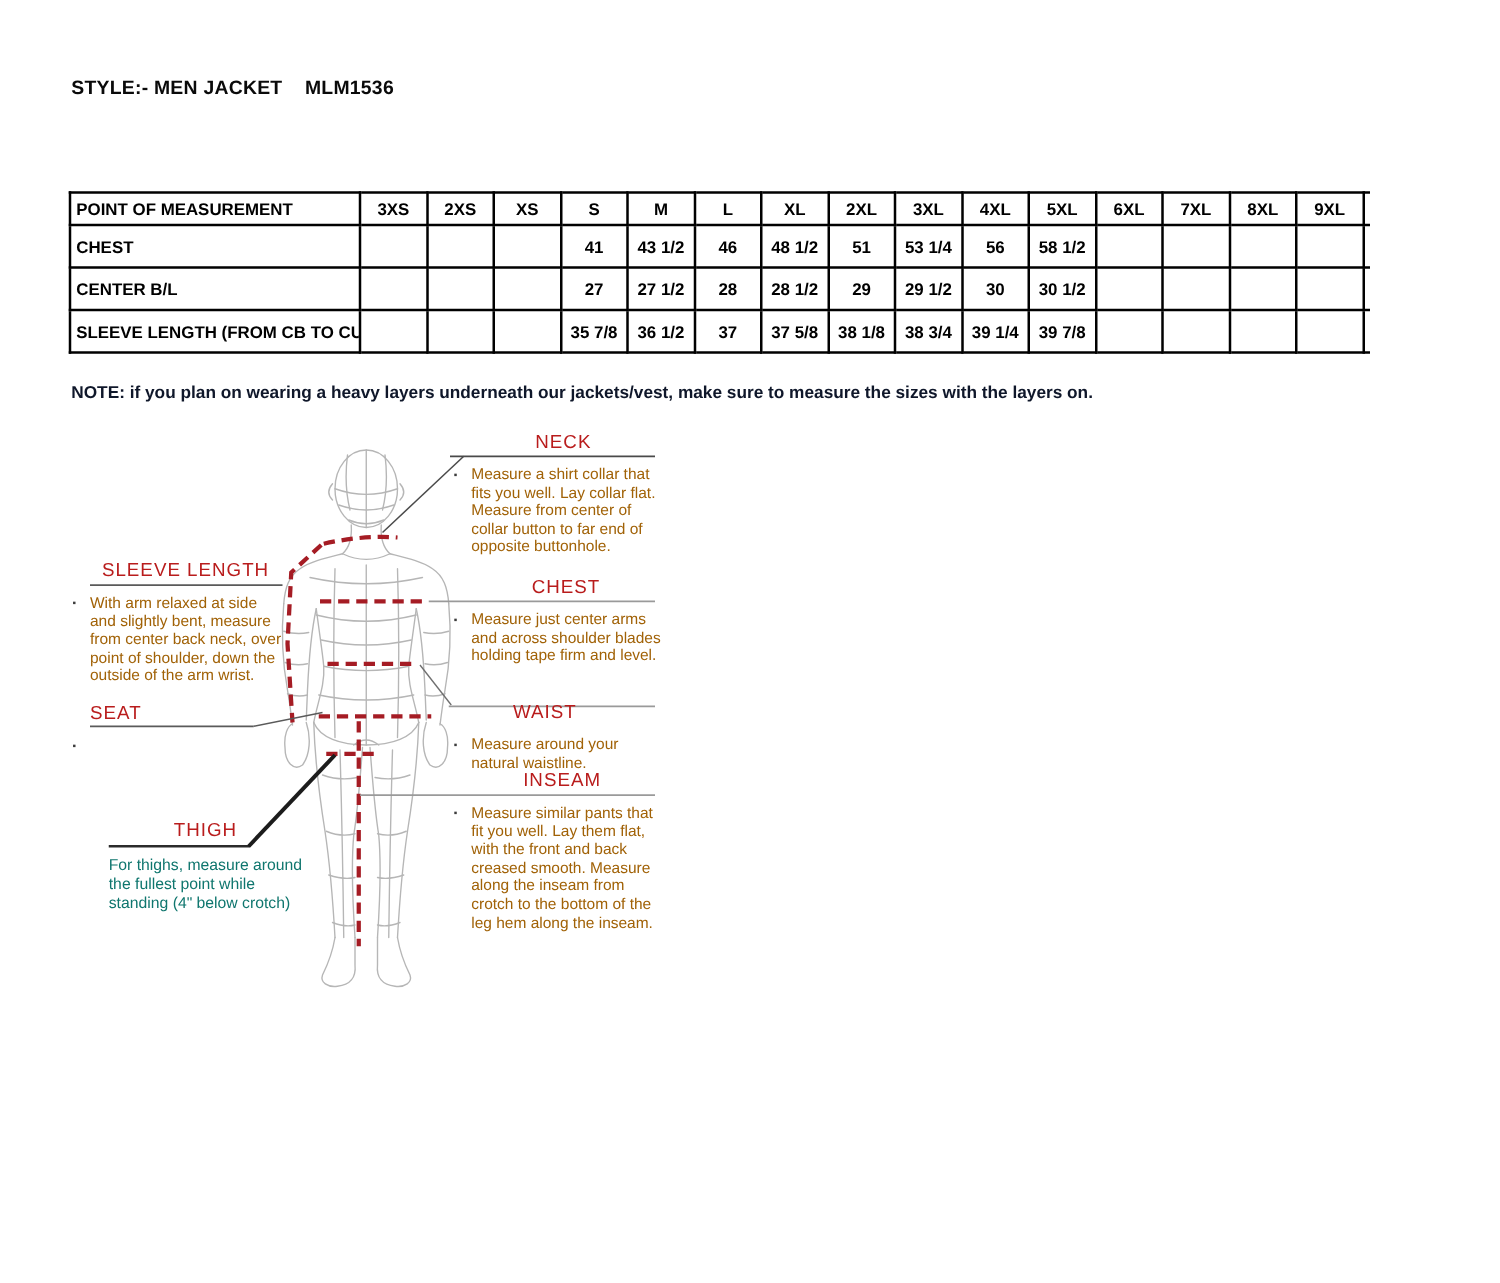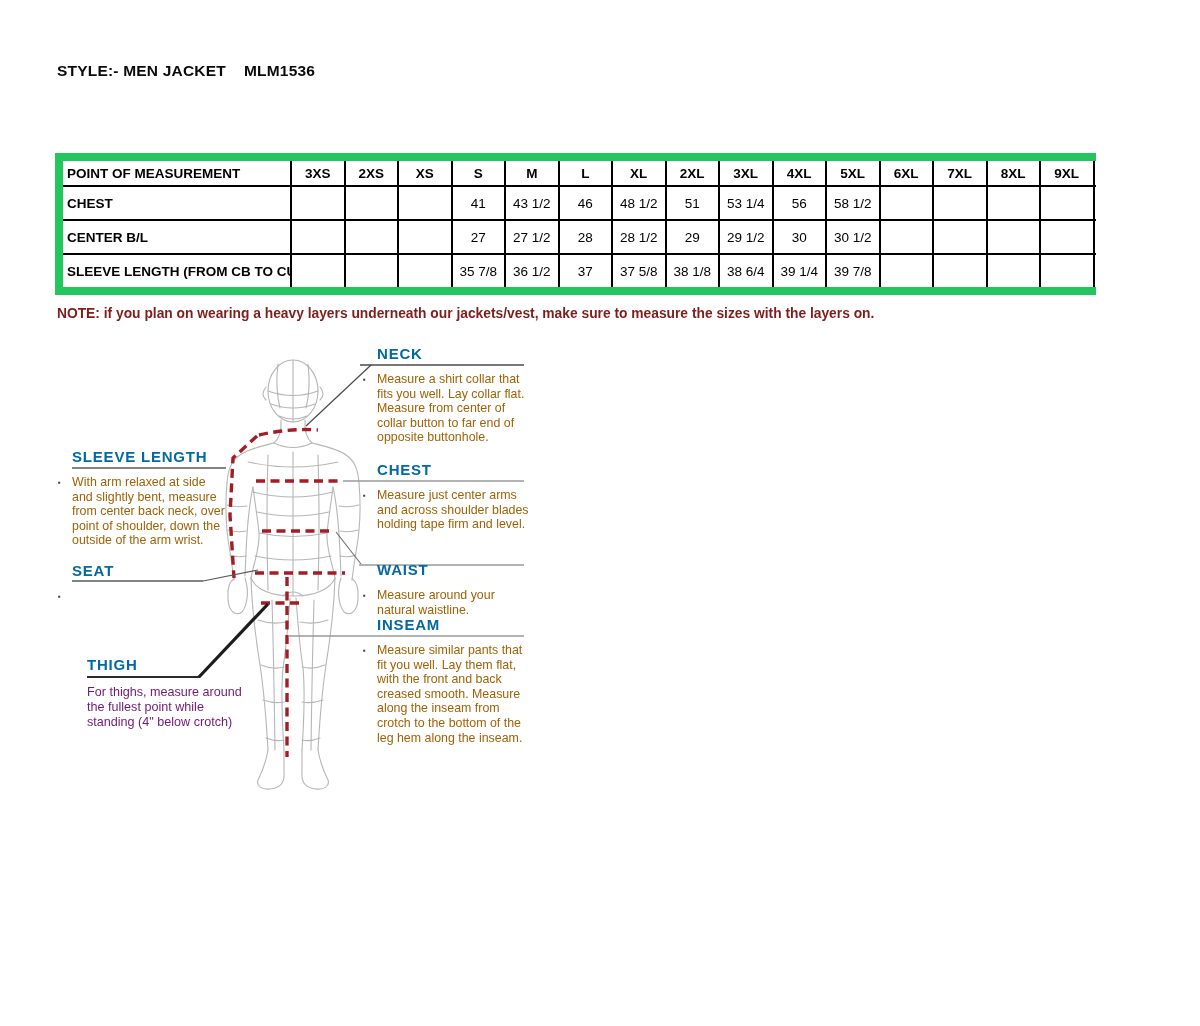--- a/index.html
+++ b/index.html
@@ -10,50 +10,50 @@
   
   .doc-title{
     position:absolute;left:57px;top:62px;font-size:15.5px;font-weight:bold;
     color:#0a0a0a;letter-spacing:.2px;
   }
   .doc-title .code{margin-left:18px;}
   
   .size-table-wrap{position:absolute;left:55px;top:153px;width:1089px;}
   table.size-table{
     border-collapse:collapse;table-layout:fixed;width:1089px;
-    border:8px solid #22c55e;
+    border:1px solid #22c55e;
   }
   table.size-table th,table.size-table td{
     border:2px solid #000;font-size:13.5px;text-align:center;vertical-align:middle;
     padding:0 2px;overflow:hidden;white-space:nowrap;
   }
   table.size-table thead th{height:24px;font-weight:bold;}
-  table.size-table tbody td{height:32px;font-weight:normal;}
+  table.size-table tbody td{height:32px;font-weight:bold;}
   table.size-table .rowlabel{
     text-align:left;font-weight:bold;padding-left:4px;font-size:13.5px;
   }
   table.size-table thead th.poml{text-align:left;padding-left:4px;}
   
   .doc-note{
-    position:absolute;left:57px;top:306px;font-size:13.8px;font-weight:bold;color:#7f1d1d;
+    position:absolute;left:57px;top:306px;font-size:13.8px;font-weight:bold;color:#0f172a;
   }
   
   svg.figure-layer{position:absolute;left:0;top:0;z-index:1;}
   .sections-layer{position:absolute;left:0;top:0;width:1200px;height:1026px;z-index:2;pointer-events:none;}
   .sec{position:absolute;}
   .sec-h{
-    font-size:15px;letter-spacing:.8px;color:#0369a1;font-weight:bold;height:20px;
+    font-size:15px;letter-spacing:.8px;color:#b91c1c;font-weight:normal;height:20px;text-align:center;
   }
   .sec-b{display:flex;margin-left:-14px;margin-top:7px;}
   .bullet{width:14px;font-size:8px;color:#3c3c3c;padding-top:3px;flex:none;}
   .sec-t{
     font-size:12.4px;line-height:14.6px;color:#a16207;white-space:pre-line;
   }
   .sec.thigh .sec-b{margin-left:0;margin-top:9px;}
-  .sec.thigh .sec-t{color:#701a75;font-size:12.6px;line-height:15.2px;}
+  .sec.thigh .sec-t{color:#0f766e;font-size:12.6px;line-height:15.2px;}
   
   .sec.neck{left:377px;top:345px;}
   .sec.chest{left:377px;top:461px;}
   .sec.waist{left:377px;top:545px;margin-top:16px;}
   .sec.inseam{left:377px;top:616px;}
   .sec.sleeve{left:72px;top:448px;}
   .sec.seat{left:72px;top:562px;}
   .sec.thigh{left:87px;top:656px;}
   
   .fig{stroke:var(--figure-gray,#b6b6b6);fill:none;stroke-width:1.1;stroke-linecap:round;}
@@ -153,21 +153,21 @@
           <tr>
             <td class="rowlabel">SLEEVE LENGTH (FROM CB TO CUFF)</td>
             <td></td>
             <td></td>
             <td></td>
             <td>35 7/8</td>
             <td>36 1/2</td>
             <td>37</td>
             <td>37 5/8</td>
             <td>38 1/8</td>
-            <td>38 6/4</td>
+            <td>38 3/4</td>
             <td>39 1/4</td>
             <td>39 7/8</td>
             <td></td>
             <td></td>
             <td></td>
             <td></td>
             <td></td>
           </tr>
         </tbody>
       </table>

